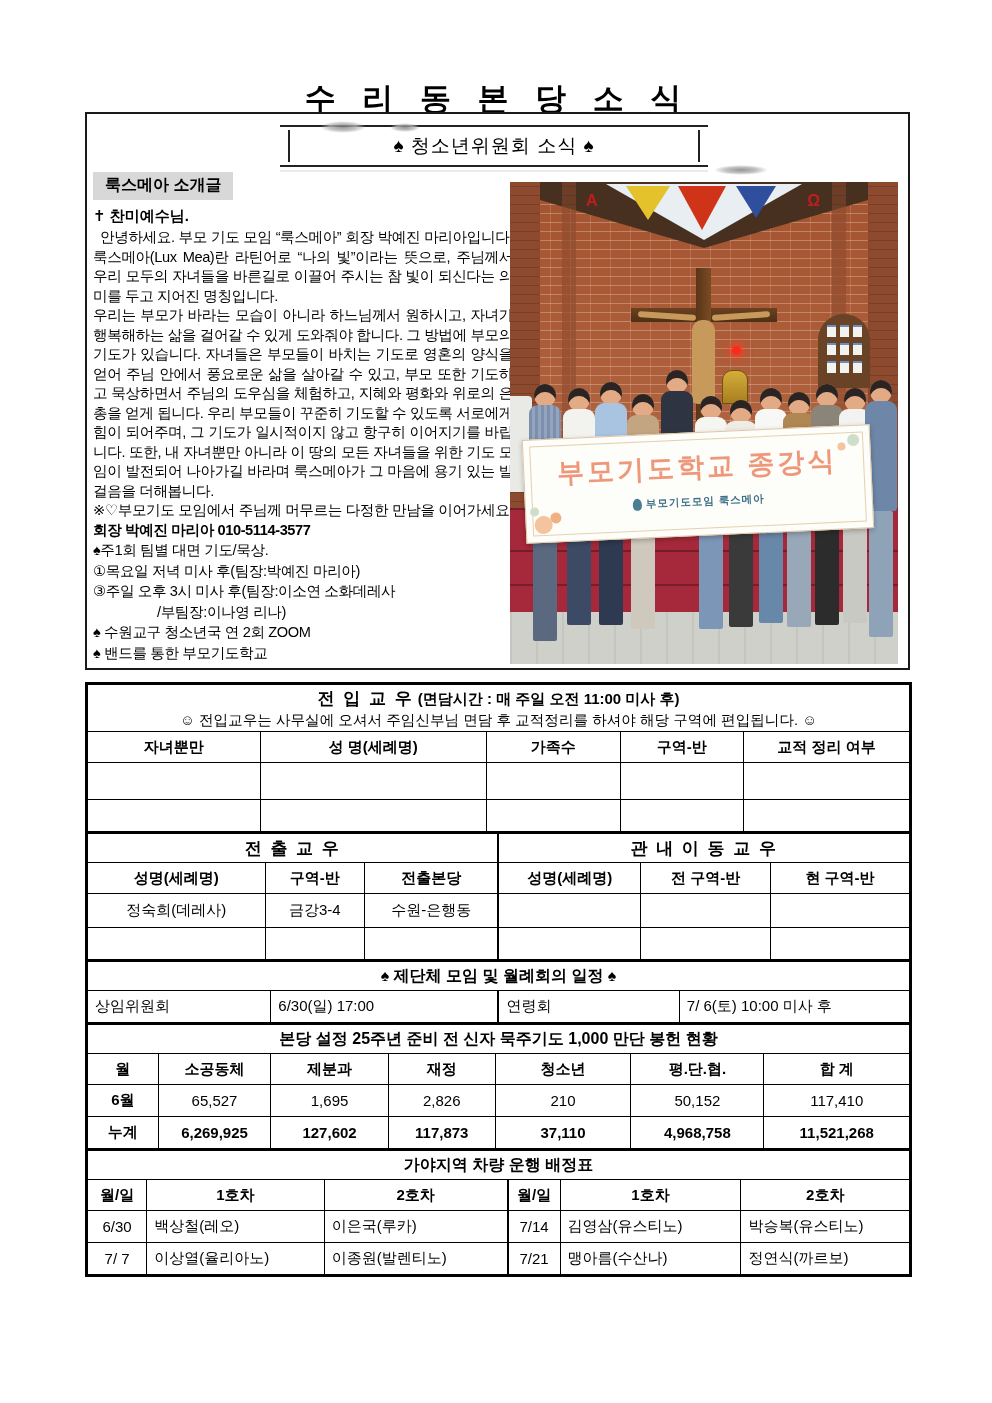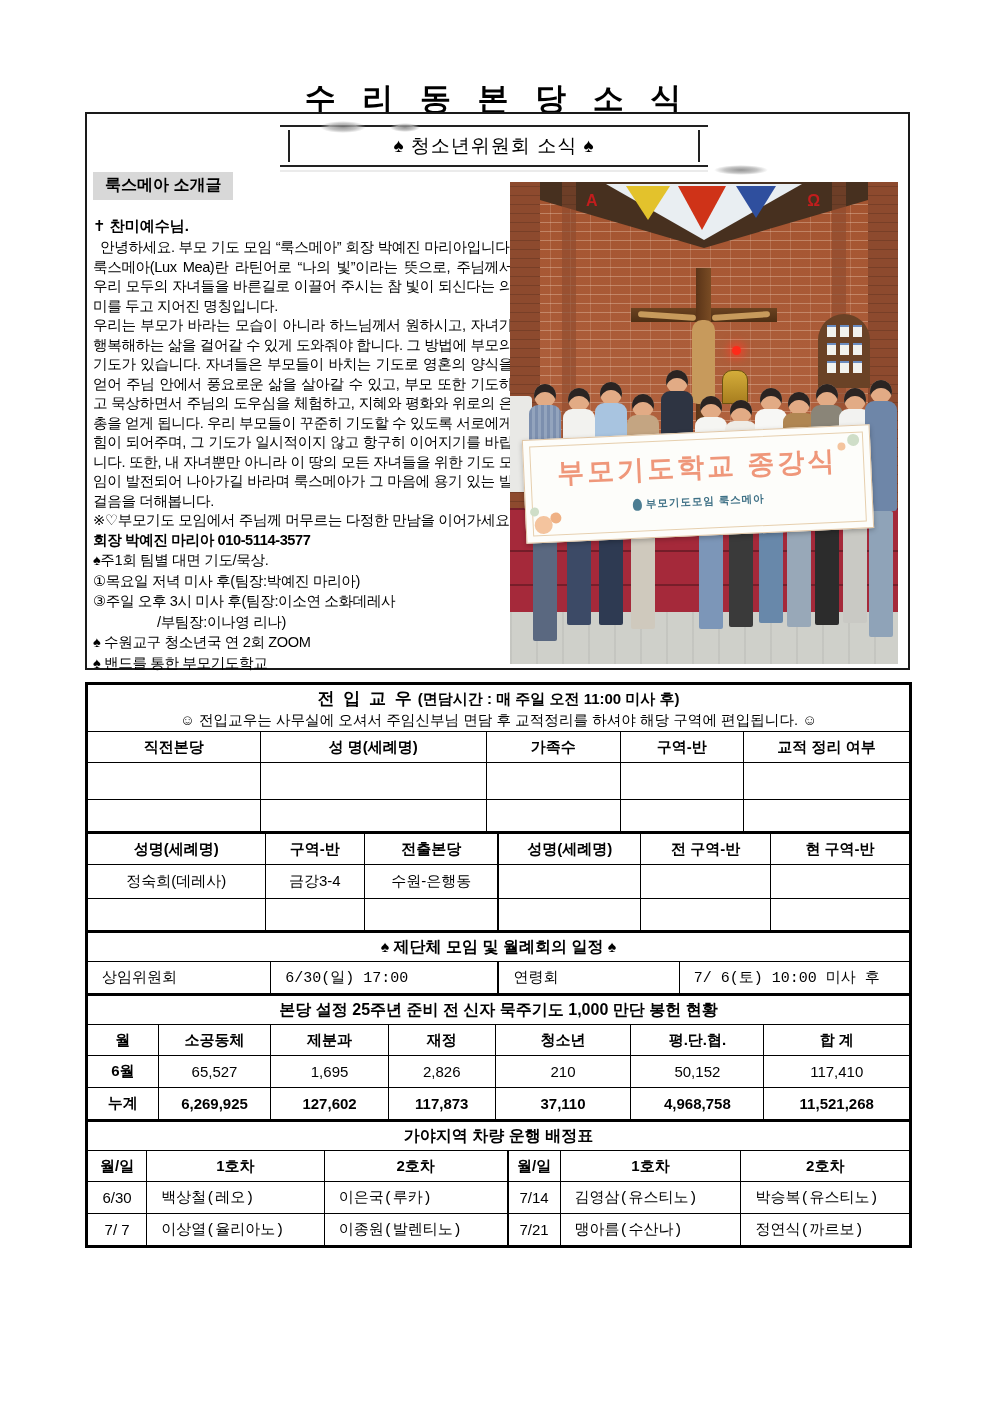--- a/index.html
+++ b/index.html
@@ -29,21 +29,21 @@
   }
   .section-header:before{left:8px;} .section-header:after{right:8px;}
   .smudge{position:absolute;background:radial-gradient(closest-side,#7a7a7a,#b5b5b5 60%,transparent);border-radius:50%;opacity:.8;}
   .smudge.s1{left:40px;top:-6px;width:46px;height:12px;}
   .smudge.s2{left:110px;top:-4px;width:30px;height:9px;}
   .smudge.s3{right:-60px;bottom:-10px;width:54px;height:10px;}
   
   .text-col{position:absolute;left:6px;top:58px;width:420px;}
   .intro-label{
     display:inline-block;background:#d8d8d8;padding:3px 12px 4px 12px;
-    font-size:16px;font-weight:bold;margin-bottom:17px;
+    font-size:16px;font-weight:bold;margin-bottom:7px;
   }
   .greeting{font-size:15px;font-weight:bold;margin:0 0 2px 0;}
   .body-par{font-size:14.6px;line-height:19.5px;text-align:justify;margin:0;letter-spacing:-0.4px;}
   .body-par.p1{text-indent:7px;}
   .contact-par{font-size:14.6px;line-height:19.5px;text-align:justify;margin:0;letter-spacing:-0.4px;}
   .contact-bold{font-weight:bold;}
   .plist{font-size:14.6px;line-height:20.5px;letter-spacing:-0.4px;}
   .plist .indent{padding-left:64px;}
   
   .photo{
@@ -109,21 +109,21 @@
   
   .tables-wrap{position:absolute;left:85px;top:682px;width:823px;border:2.5px solid #000;}
   table{border-collapse:collapse;width:100%;table-layout:fixed;}
   table + table{border-top:2.5px solid #000;}
   td,th{border:1px solid #000;font-size:15px;padding:0 4px;vertical-align:middle;overflow:hidden;}
   th{font-weight:bold;text-align:center;}
   .ttl{font-weight:bold;text-align:center;border-bottom:1px solid #000;}
   .t-title-main{font-size:17px;font-weight:bold;letter-spacing:2px;}
   .t-title-note{font-size:15px;font-weight:bold;letter-spacing:0;}
   .t-notice{font-size:14.6px;font-weight:normal;margin-top:1px;}
-  .cell-c{text-align:center;} .cell-l{text-align:left;padding-left:14px;font-family:Liberation Mono, monospace;}
+  .cell-c{text-align:center;} .cell-l{text-align:left;padding-left:7px;}
   .bold-row td{font-weight:bold;}
   .half-div{border-left:2px solid #000;}
   tr.h46 td{height:46px;} tr.h30 th,tr.h30 td{height:30px;}
   tr.h36 td{height:36px;} tr.h33 td{height:33px;} tr.h31 td{height:31px;}
   tr.h28 td{height:28px;}
 </style>
 </head>
 <body>
 
 <div class="page-title">수 리 동 본 당 소 식</div>
@@ -263,21 +263,21 @@
         <col style="width:20.2%">
       </colgroup>
     <tbody>
         <tr class="h46">
           <td class="ttl" colspan="5">
       <div><span class="t-title-main">전 입 교 우</span> <span class="t-title-note">(면담시간 : 매 주일 오전 11:00 미사 후)</span></div>
       <div class="t-notice">☺ 전입교우는 사무실에 오셔서 주임신부님 면담 후 교적정리를 하셔야 해당 구역에 편입됩니다. ☺</div>
     </td>
         </tr>
     <tr class="h30">
-      <th>직전본당</th>
+      <th>자녀뿐만</th>
       <th>성 명(세례명)</th>
       <th>가족수</th>
       <th>구역-반</th>
       <th>교적 정리 여부</th>
     </tr>
     <tr class="h36">
       <td class="cell-c"></td>
       <td class="cell-c"></td>
       <td class="cell-c"></td>
       <td class="cell-c"></td>
@@ -296,20 +296,24 @@
   <table>
     <colgroup>
         <col style="width:21.6%">
         <col style="width:12.1%">
         <col style="width:16.3%">
         <col style="width:17.3%">
         <col style="width:15.8%">
         <col style="width:16.9%">
       </colgroup>
     <tbody>
+        <tr class="h28">
+      <td class="ttl t-title-main" colspan="3">전 출 교 우</td>
+      <td class="ttl t-title-main half-div" colspan="3">관 내 이 동 교 우</td>
+    </tr>
     <tr class="h30">
       <th>성명(세례명)</th>
       <th>구역-반</th>
       <th>전출본당</th>
       <th class="half-div">성명(세례명)</th>
       <th>전 구역-반</th>
       <th>현 구역-반</th>
     </tr>
     <tr class="h33">
       <td class="cell-c">정숙희(데레사)</td>

